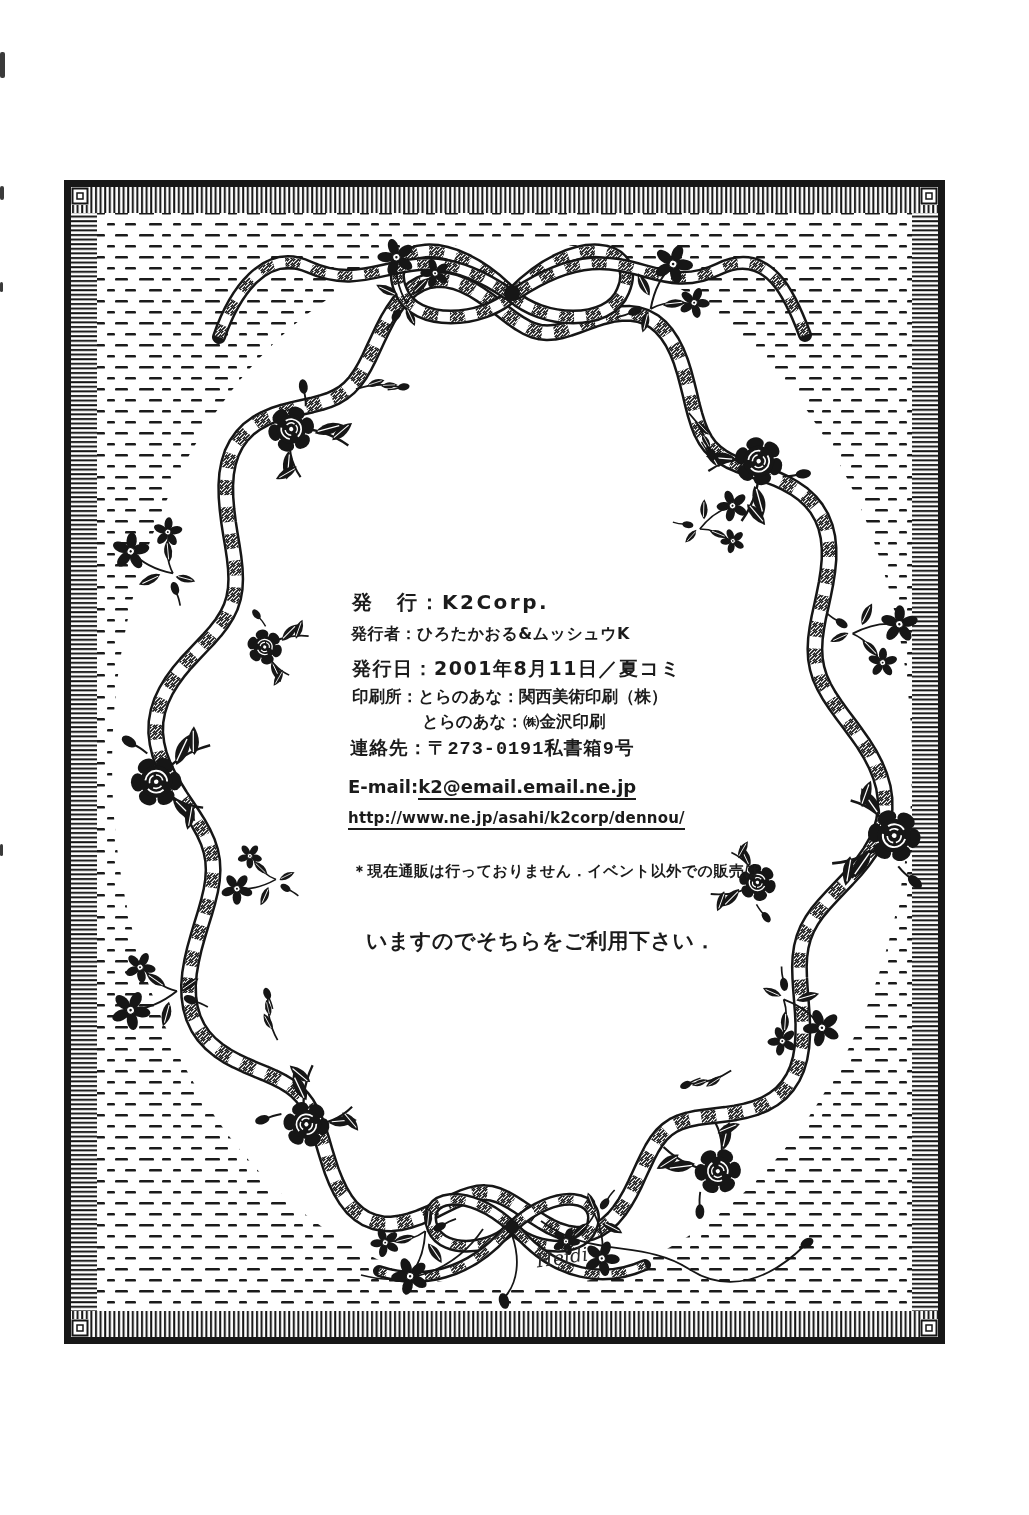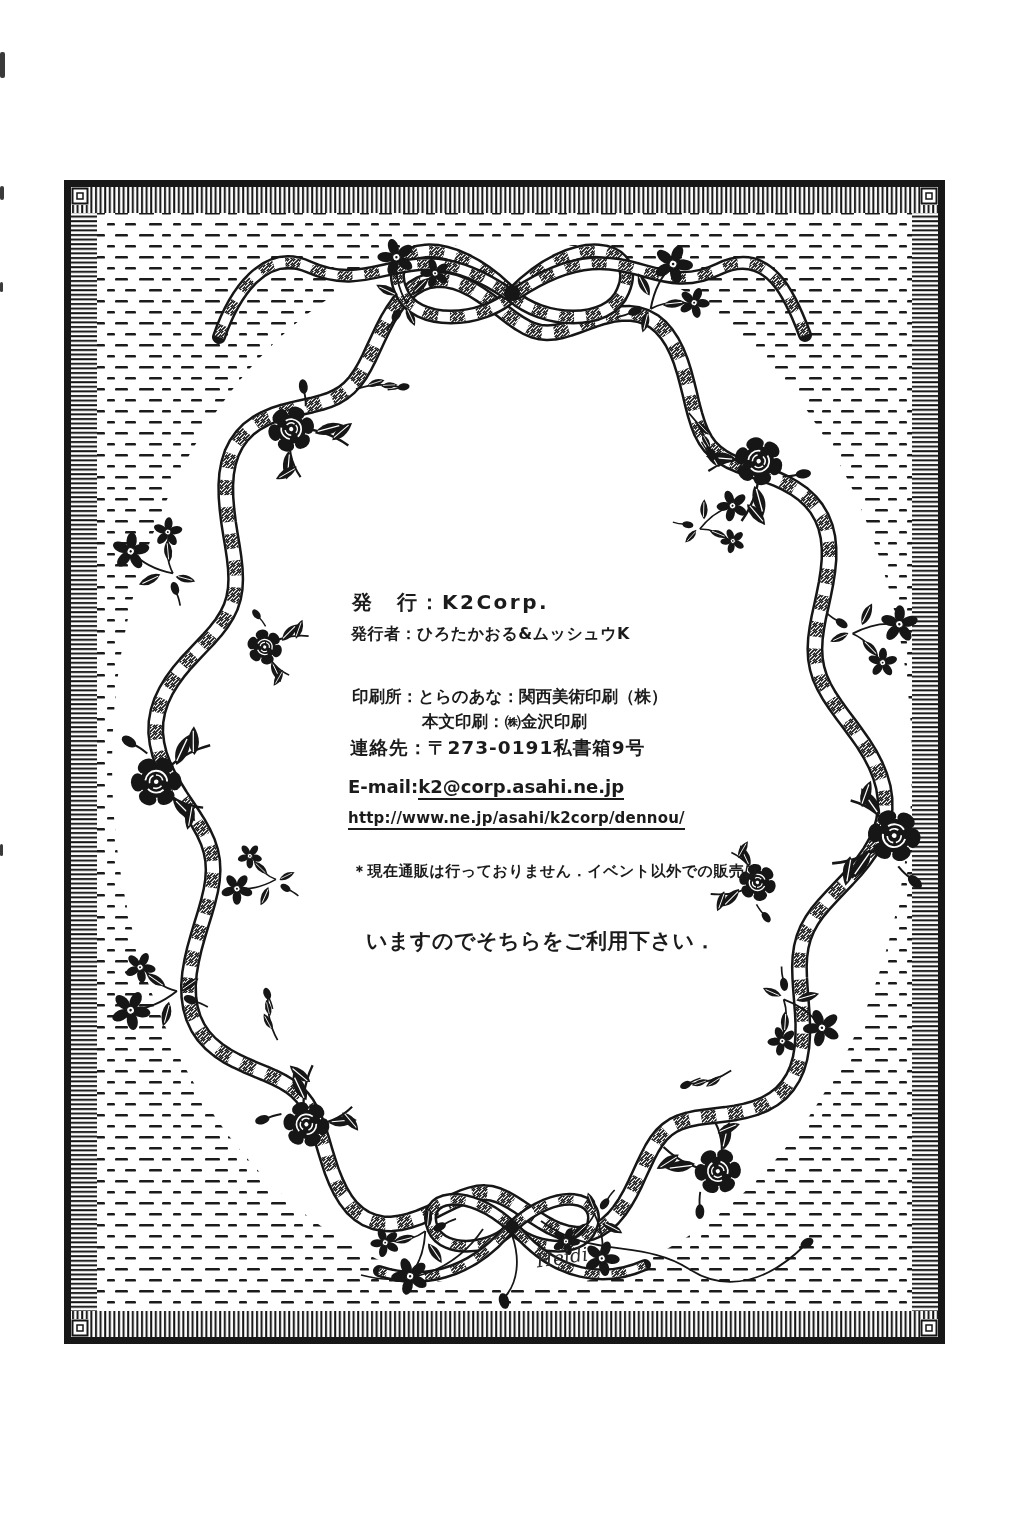--- a/index.html
+++ b/index.html
@@ -8,21 +8,21 @@
   .frame{position:absolute;left:64px;top:180px;width:881px;height:1164px;
          border:7px solid #171717;box-sizing:border-box;background:#ffffff;}
   .frame svg{position:absolute;left:0;top:0;width:867px;height:1150px;display:block;}
   .colophon{position:absolute;inset:0;pointer-events:none;}
   .jl{position:absolute;white-space:nowrap;font-weight:700;color:#1b1b1b;}
   .l1{left:352px;top:589px;font-size:20px;letter-spacing:2.5px;}
   .l2{left:351px;top:624px;font-size:16px;letter-spacing:.5px;}
   .l3{left:352px;top:656px;font-size:19px;letter-spacing:1.5px;}
   .l4{left:352px;top:686px;font-size:16.5px;}
   .l5{left:422px;top:711px;font-size:16.5px;}
-  .l6{left:350px;top:735px;font-size:18.5px;letter-spacing:1px;}
+  .l6{left:350px;top:735px;font-size:18.5px;letter-spacing:1px;font-family:Liberation Mono, monospace;}
   .email{left:348px;top:776px;font-size:18px;}
   .url{left:348px;top:809px;font-size:15px;letter-spacing:.2px;}
   .u{border-bottom:2.5px solid #1b1b1b;padding-bottom:1px;}
   .n1{left:352px;top:862px;font-size:15px;letter-spacing:.5px;}
   .n2{left:366px;top:895px;font-size:15px;letter-spacing:.5px;}
   .n3{left:366px;top:927px;font-size:21px;letter-spacing:.5px;}
   .sig{position:absolute;left:536px;top:1246px;font-family:"DejaVu Serif", serif;
        font-style:italic;font-size:19px;color:#2a2a2a;transform:rotate(-8deg);white-space:nowrap;}
   .speck{position:absolute;background:#3a3a3a;border-radius:2px;}
 </style>
@@ -219,25 +219,26 @@
           <rect x="849" y="1132" width="18" height="18" fill="#fff"></rect>
           <rect x="850.5" y="1133.5" width="15" height="15" fill="none" stroke="#161616" stroke-width="2"></rect>
           <rect x="855" y="1138" width="6" height="6" fill="none" stroke="#161616" stroke-width="1.5"></rect>
         </g>
     </svg>
   </div>
 
   <div class="colophon">
     <div class="jl l1">発　行：K2Corp.</div>
     <div class="jl l2">発行者：ひろたかおる&amp;ムッシュウK</div>
+    <div class="jl l3">発行日：2001年8月11日／夏コミ</div>
     <div class="jl l4">印刷所：とらのあな：関西美術印刷（株）</div>
-    <div class="jl l5">本文印刷：㈱金沢印刷</div>
+    <div class="jl l5">とらのあな：㈱金沢印刷</div>
     <div class="jl l6">連絡先：〒273-0191私書箱9号</div>
     <div class="jl email">
-      <span>E-mail:</span><span class="u">k2@corp.asahi.ne.jp</span>
+      <span>E-mail:</span><span class="u">k2@email.email.ne.jp</span>
     </div>
     <div class="jl url">
       <span class="u">http://www.ne.jp/asahi/k2corp/dennou/</span>
     </div>
     <div class="jl n1">＊現在通販は行っておりません．イベント以外での販売は</div>
     <div class="jl n3">いますのでそちらをご利用下さい．</div>
     <span class="sig">Heidi</span>
   </div>
 
   <div class="speck" style="left:0;top:52px;width:5px;height:26px;"></div>

